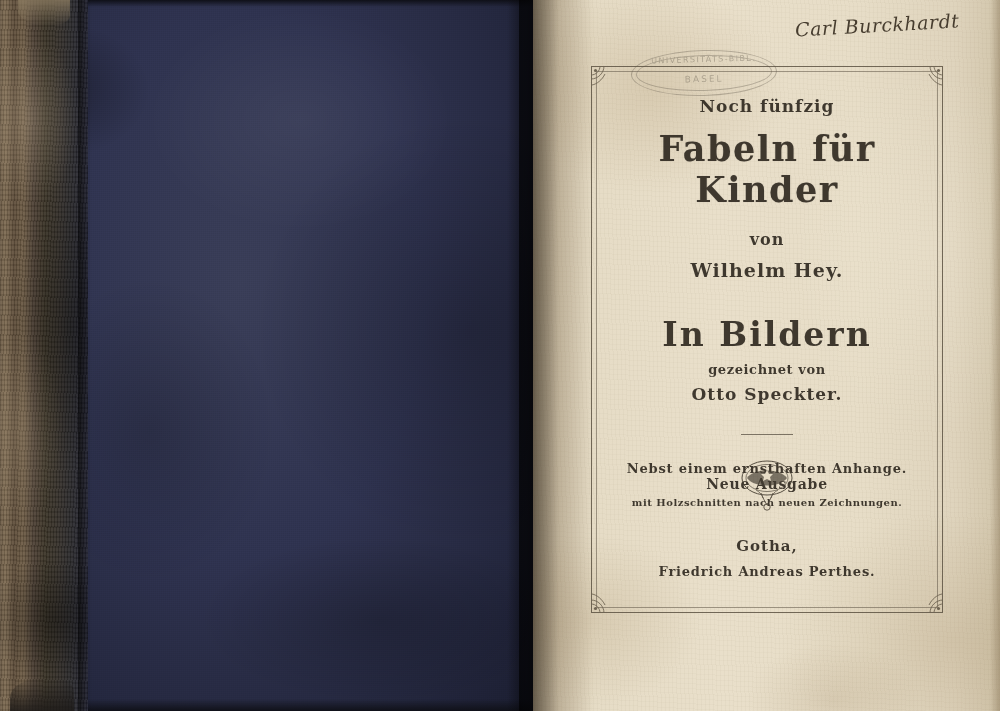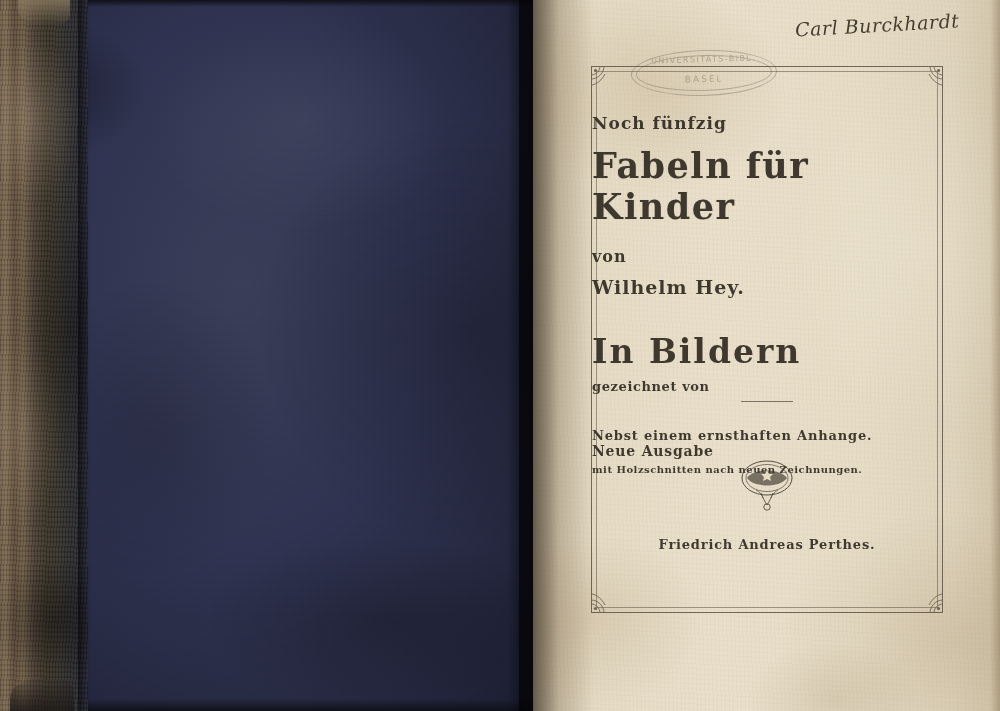--- a/index.html
+++ b/index.html
@@ -219,21 +219,22 @@
   }
   .corner svg { display: block; width: 26px; height: 26px; }
   .c-tl { left: -2px;  top: -2px; }
   .c-tr { right: -2px; top: -2px; transform: scaleX(-1); }
   .c-bl { left: -2px;  bottom: -2px; transform: scaleY(-1); }
   .c-br { right: -2px; bottom: -2px; transform: scale(-1,-1); }
 
   
   .title-block {
     position: absolute;
-    left: 0; right: 0; top: 46px;
+    left: 0; right: 0; top: 29px;
+    text-align: center;
     color: #221c14;
   }
   .fraktur {
     font-family: "DejaVu Serif", serif;
     font-weight: 700;
     letter-spacing: 0.5px;
   }
   .line-1 { font-size: 17px; margin-bottom: 12px; letter-spacing: 1px; }
   .line-main {
     font-size: 35px;
@@ -354,37 +355,39 @@
         </svg>
       </div>
 
       <div class="title-block">
         <div class="fraktur line-1">Noch fünfzig</div>
         <div class="fraktur line-main">Fabeln für Kinder</div>
         <div class="fraktur line-von">von</div>
         <div class="fraktur line-author">Wilhelm Hey.</div>
         <div class="fraktur line-inbildern">In Bildern</div>
         <div class="fraktur line-drawnby">gezeichnet von</div>
+        <div class="fraktur line-illustrator">Otto Speckter.</div>
         <div class="rule"></div>
         <div class="fraktur line-appendix">Nebst einem ernsthaften Anhange.</div>
         <div class="fraktur line-edition">Neue Ausgabe</div>
         <div class="fraktur line-editionsub">mit Holzschnitten nach neuen Zeichnungen.</div>
       </div>
 
       <div class="device">
         <svg viewBox="0 0 66 66" width="66" height="66" fill="none" stroke="currentColor" stroke-width="1">
           <ellipse cx="33" cy="26" rx="25" ry="17" fill="none"></ellipse>
           <ellipse cx="33" cy="26" rx="21" ry="13.5" fill="none" stroke-width="0.7"></ellipse>
           <path d="M13 26 C20 16 46 16 53 26 C46 36 20 36 13 26 Z" fill="currentColor" opacity="0.75" stroke="none"></path>
           <path d="M33 18 L35 22 L39 22 L36 25 L37 29 L33 27 L29 29 L30 25 L27 22 L31 22 Z" fill="#e6dcc6" stroke="none"></path>
           <path d="M27 41 C29 46 31 50 33 53 C35 50 37 46 39 41" stroke-width="0.9"></path>
           <circle cx="33" cy="55" r="3.2" stroke-width="0.9"></circle>
           <path d="M22 38 C26 40 28 43 29 46" stroke-width="0.7"></path>
           <path d="M44 38 C40 40 38 43 37 46" stroke-width="0.7"></path>
         </svg>
       </div>
 
       <div class="imprint">
+        <div class="fraktur imprint-city">Gotha,</div>
         <div class="fraktur imprint-house">Friedrich Andreas Perthes.</div>
       </div>
     </div>
   </div>
 </div>
 
 </body></html>

